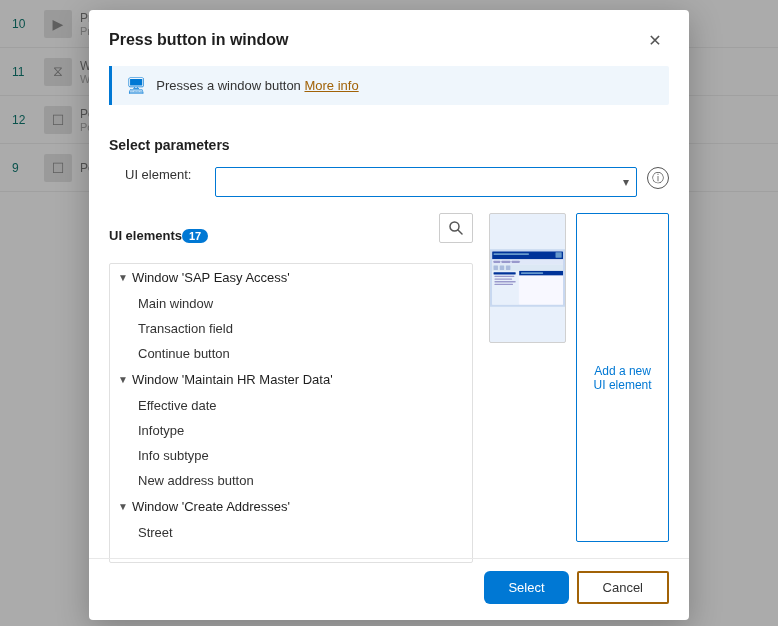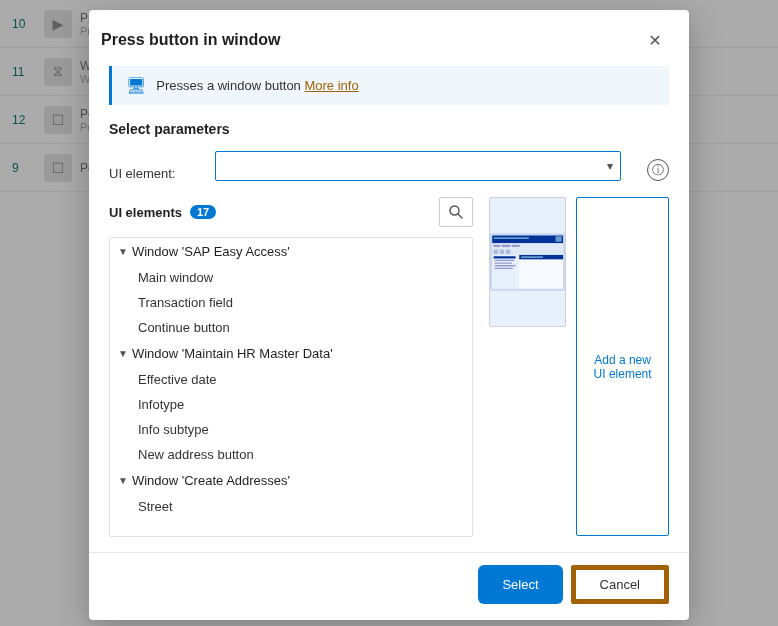--- a/index.html
+++ b/index.html
@@ -76,21 +76,21 @@
       max-height: 610px;
       display: flex;
       flex-direction: column;
       position: relative;
     }
 
     .modal-header {
       display: flex;
       align-items: center;
       justify-content: space-between;
-      padding: 16px 20px 12px 12px;
+      padding: 16px 20px 12px 20px;
       border-bottom: none;
     }
 
     .modal-title {
       font-size: 16px;
       font-weight: 600;
       color: #1f1f1f;
     }
 
     .modal-close {
@@ -139,26 +139,28 @@
     
     .params-section {
       padding: 0 20px 16px 20px;
     }
 
     .params-title {
       font-size: 14px;
       font-weight: 600;
       color: #1f1f1f;
       margin-bottom: 14px;
+      margin-top: 16px;
     }
 
     .field-row {
       display: flex;
-      align-items: flex-end;
-      gap: 26px;
+      align-items: flex-start;
+      gap: 10px;
+      margin-left: 16px;
     }
 
     .field-label {
       font-size: 13px;
       color: #333;
       white-space: nowrap;
       min-width: 80px;
     }
 
     .field-select-wrapper {
@@ -217,23 +219,22 @@
     
     .left-panel {
       flex: 1;
       display: flex;
       flex-direction: column;
       min-height: 0;
     }
 
     .ui-elements-header {
       display: flex;
-      align-items: center;
-      gap: 8px;
-      margin-bottom: 10px;
+      align-items: flex-end;
+      margin-bottom: 20px;
     }
 
     .ui-elements-label {
       font-size: 13px;
       font-weight: 600;
       color: #1f1f1f;
     }
 
     .badge {
       background: #0078d4;
@@ -371,21 +372,21 @@
       border: none;
       border-radius: 6px;
       font-size: 13px;
       cursor: pointer;
     }
 
     .btn-secondary {
       padding: 7px 24px;
       background: #fff;
       color: #333;
-      border: 5px solid #a16207;
+      border: 2px solid #a16207;
       border-radius: 2px;
       font-size: 13px;
       cursor: pointer;
     }
   </style>
 </head>
 <body>
 
 <div class="background-overlay">
 

